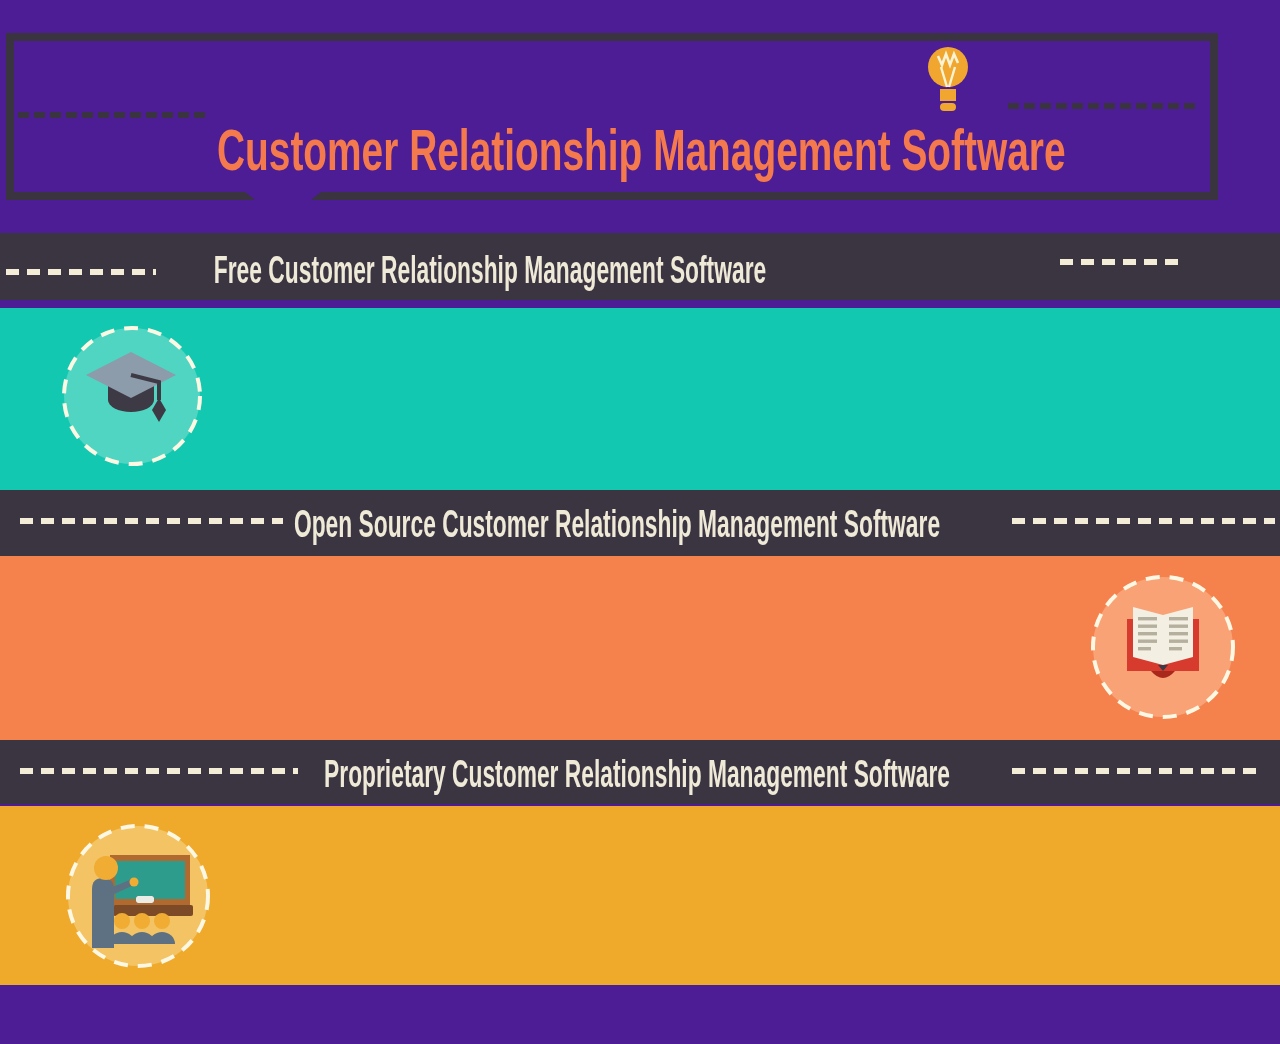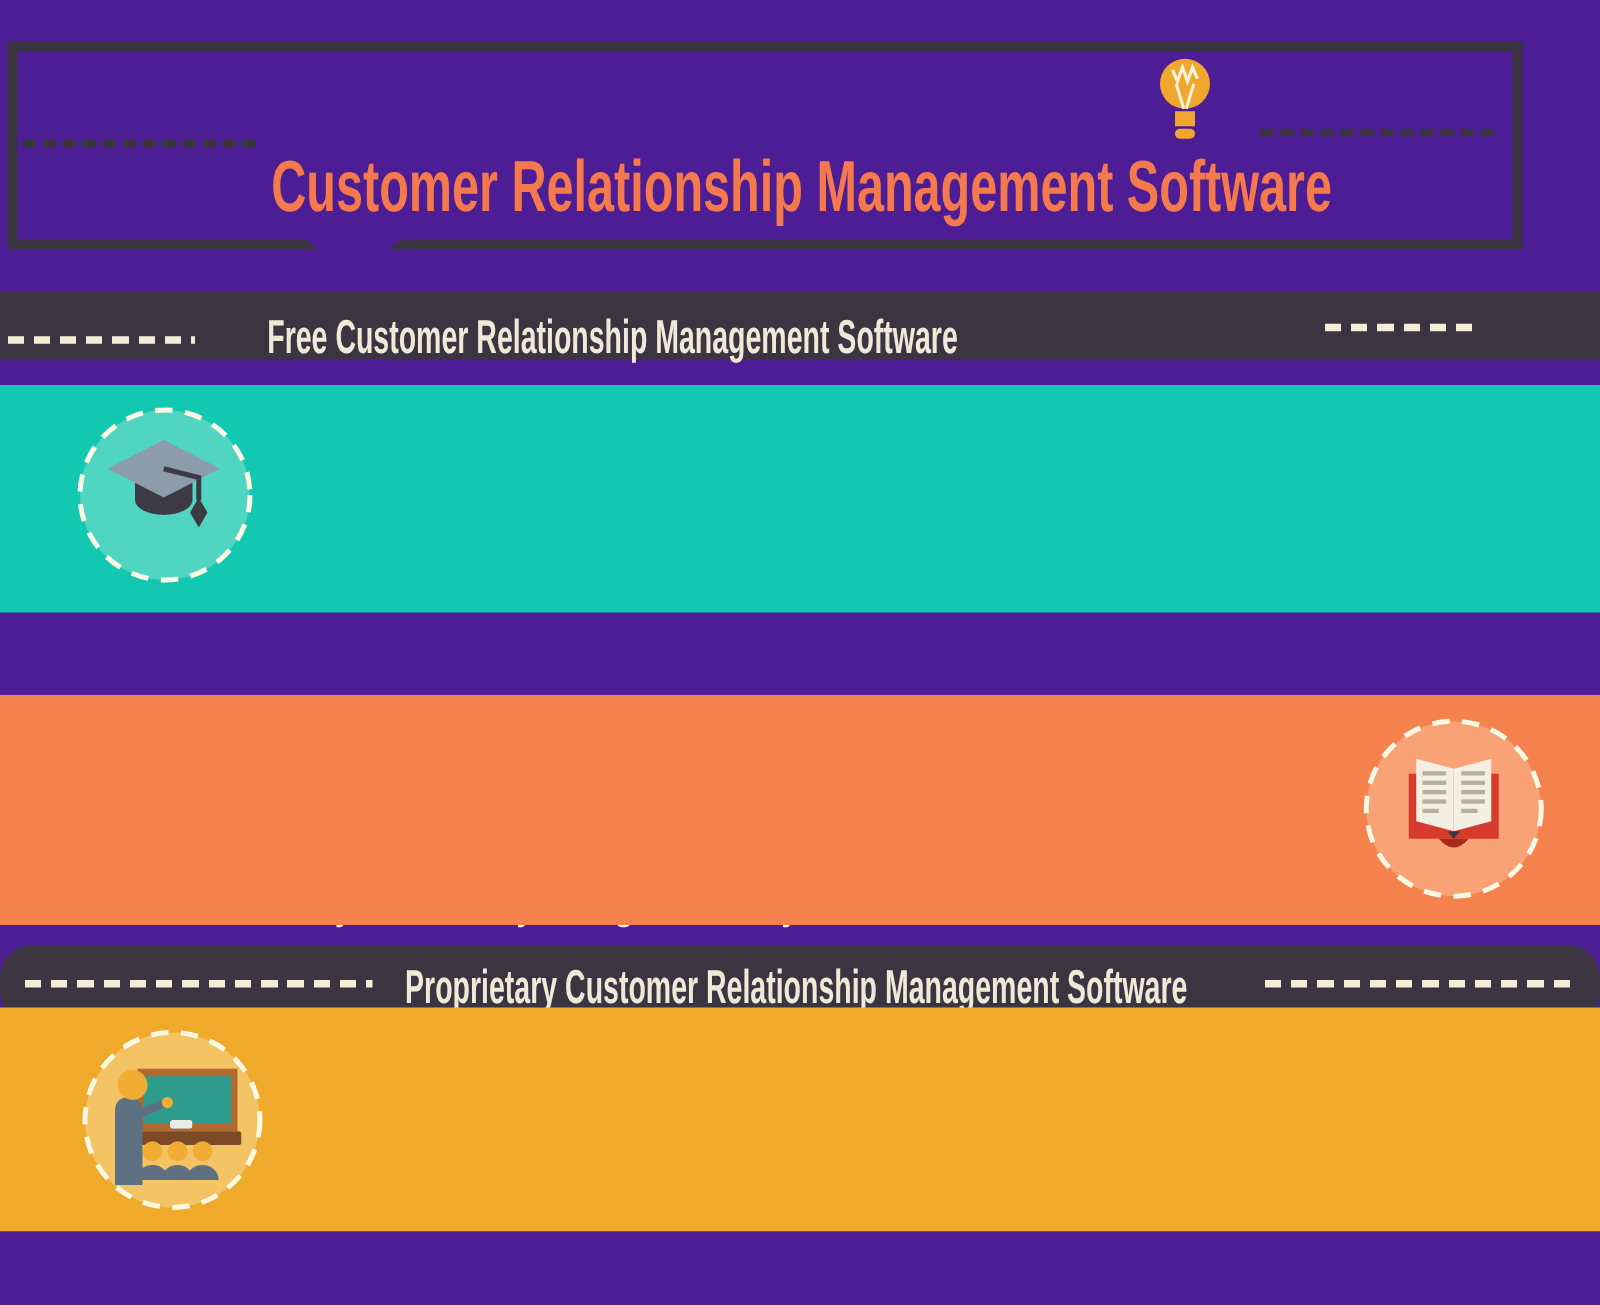--- a/index.html
+++ b/index.html
@@ -14,23 +14,23 @@
   .dark-dashes{position:absolute;height:6px;
         background:repeating-linear-gradient(90deg,#3a3440 0 11px,transparent 11px 16px);}
   .dd-left{left:18px;top:112px;width:187px;}
   .dd-right{left:1008px;top:103px;width:190px;}
   .page-title{position:absolute;left:17px;top:121px;width:1212px;margin:0;text-align:center;
         font-size:58px;line-height:58px;font-weight:700;color:#f4794c;
         transform:scaleX(0.67);letter-spacing:0;white-space:nowrap;}
   .bulb{position:absolute;left:926px;top:45px;}
   
   .band{position:absolute;left:0;width:1280px;background:#3b3542;}
-  .band-1{top:233px;height:55px;}
+  .band-1{top:233px;height:67px;}
   .band-2{top:490px;height:66px;}
-  .band-3{top:756px;height:64px;border-radius:26px;}
+  .band-3{top:740px;height:64px;}
   .band-label{position:absolute;margin:0;white-space:nowrap;font-size:38px;line-height:38px;
         font-weight:700;color:#efe9d7;transform:translateX(-50%) scaleX(0.6);}
   .band-1 .band-label{left:490px;top:18px;}
   .band-2 .band-label{left:617px;top:15px;}
   .band-3 .band-label{left:637px;top:15px;}
   .cream-dashes{position:absolute;height:6px;
         background:repeating-linear-gradient(90deg,#f3edd8 0 13px,transparent 13px 21px);}
   .b1l{left:6px;top:36px;width:150px;}   .b1r{left:1060px;top:26px;width:123px;}
   .b2l{left:20px;top:28px;width:263px;}  .b2r{left:1012px;top:28px;width:263px;}
   .b3l{left:20px;top:28px;width:278px;}  .b3r{left:1012px;top:28px;width:250px;}
@@ -87,20 +87,25 @@
         <polygon points="101,74 108,86 101,98 94,86" fill="#3e3a45"></polygon>
       </g>
     </svg>
     <p class="body-text bt-teal">
       <span class="line">These are Free Proprietary Customer Relationship Management</span><br>
       <span class="line">Software with limited features and functionality best to try out until</span><br>
       <span class="line">you are ready to migrate to fully featured software.</span>
     </p>
   </section>
 
+  <div class="band band-2">
+    <div class="cream-dashes b2l"></div>
+    <h2 class="band-label">Open Source Customer Relationship Management Software</h2>
+    <div class="cream-dashes b2r"></div>
+  </div>
 
   <section class="section sec-orange">
 
     <svg class="icon-circle ic-orange" width="150" height="150" viewBox="0 0 150 150">
       <circle cx="75" cy="74" r="70" fill="#f9a276" stroke="#fdf8e3" stroke-width="4" stroke-dasharray="14 10"></circle>
       <g>
         <rect x="39" y="46" width="72" height="52" fill="#d63b2d"></rect>
         <path d="M63 98 q12 14 24 0 z" fill="#a8281c"></path>
         <polygon points="75,42 45,34 45,84 75,92" fill="#f4efe3"></polygon>
         <polygon points="75,42 105,34 105,84 75,92" fill="#f4efe3"></polygon>

